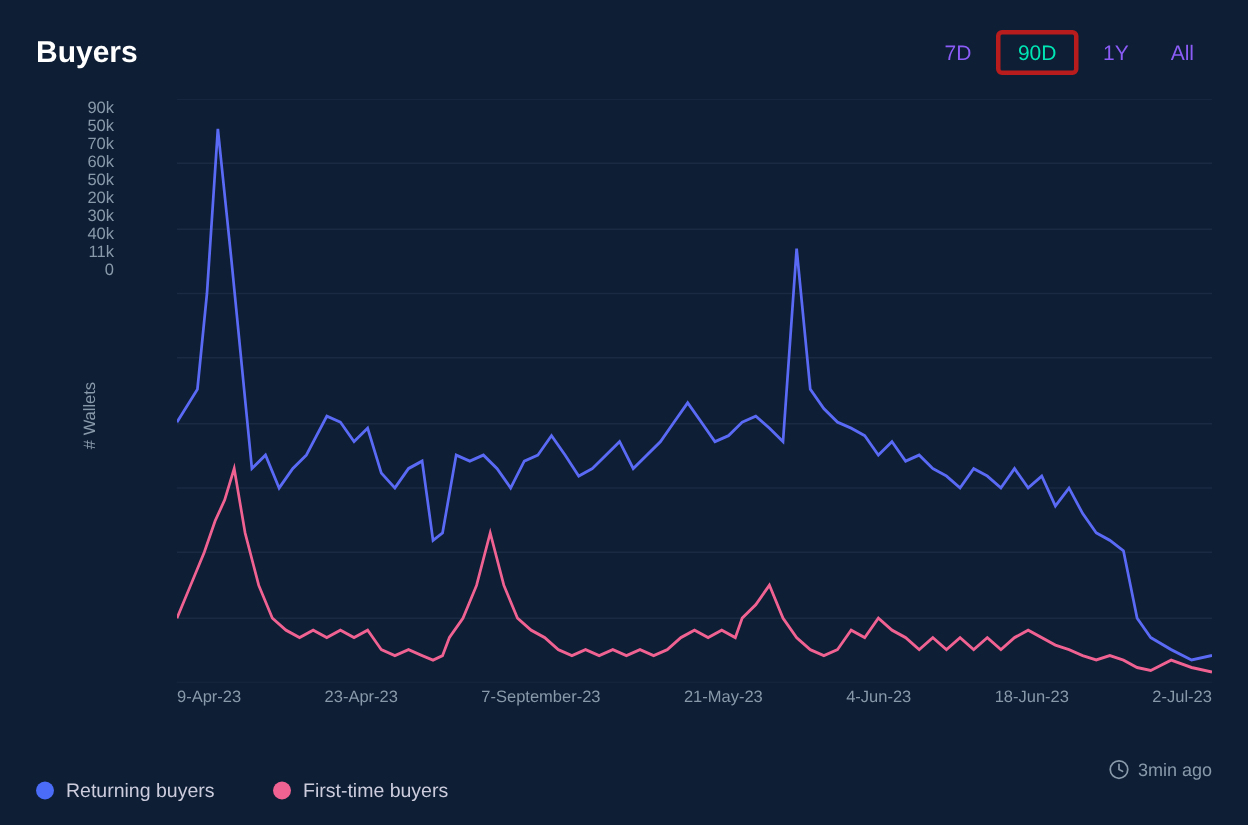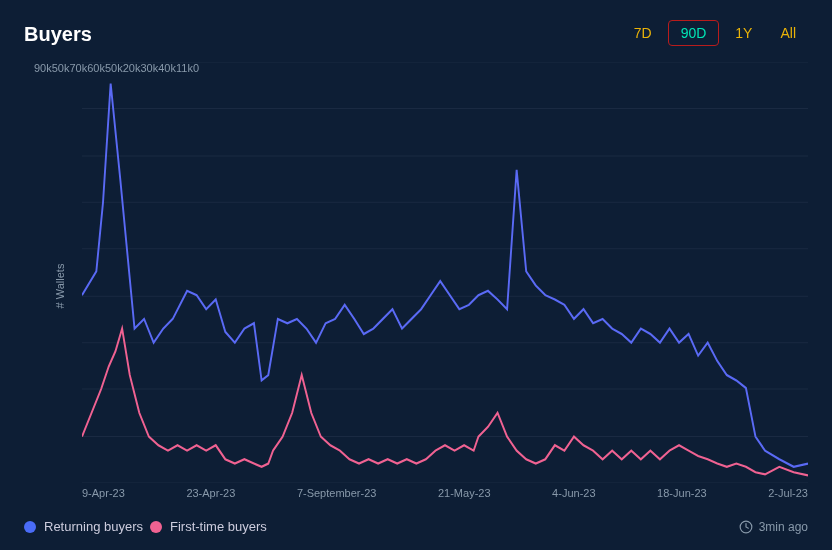--- a/index.html
+++ b/index.html
@@ -15,70 +15,71 @@
       width: 832px;
       height: 550px;
       background: #0d1e35;
       padding: 20px 24px 16px 24px;
       display: flex;
       flex-direction: column;
     }
     .header {
       display: flex;
       justify-content: space-between;
-      align-items: flex-end;
+      align-items: center;
       margin-bottom: 16px;
     }
     .title {
       font-size: 20px;
       font-weight: 600;
       color: #ffffff;
     }
     .time-filters {
       display: flex;
       gap: 4px;
       align-items: center;
     }
     .time-btn {
       padding: 4px 12px;
       border-radius: 4px;
       border: none;
       cursor: pointer;
       font-size: 14px;
       font-weight: 500;
       background: transparent;
-      color: #eab308;
+      color: #8b5cf6;
     }
     .time-btn.active {
       background: transparent;
       color: #00e5b4;
-      border: 1px solid #b91c1c;
+      border: 3px solid #b91c1c;
       border-radius: 4px;
     }
     .chart-area {
       flex: 1;
       position: relative;
       display: flex;
     }
     .y-axis {
       width: 48px;
       display: flex;
-      flex-direction: row;
+      flex-direction: column;
       align-items: flex-end;
       padding-bottom: 30px;
       padding-right: 6px;
     }
     .y-label {
       font-size: 11px;
       color: #8899aa;
     }
     .chart-body {
       flex: 1;
       display: flex;
       flex-direction: column;
+      margin-left: 36px;
     }
     .chart-svg-container {
       flex: 1;
       position: relative;
     }
     .x-axis {
       display: flex;
       justify-content: space-between;
       padding: 4px 0 0 0;
       height: 24px;
@@ -90,21 +91,22 @@
     }
     .legend {
       display: flex;
       align-items: center;
       gap: 24px;
       padding-top: 12px;
       justify-content: space-between;
     }
     .legend-items {
       display: flex;
-      gap: 7px;
+      gap: 39px;
+      margin-top: 28px;
     }
     .legend-item {
       display: flex;
       align-items: center;
       gap: 8px;
       font-size: 13px;
       color: #ccd;
     }
     .legend-dot {
       width: 12px;

